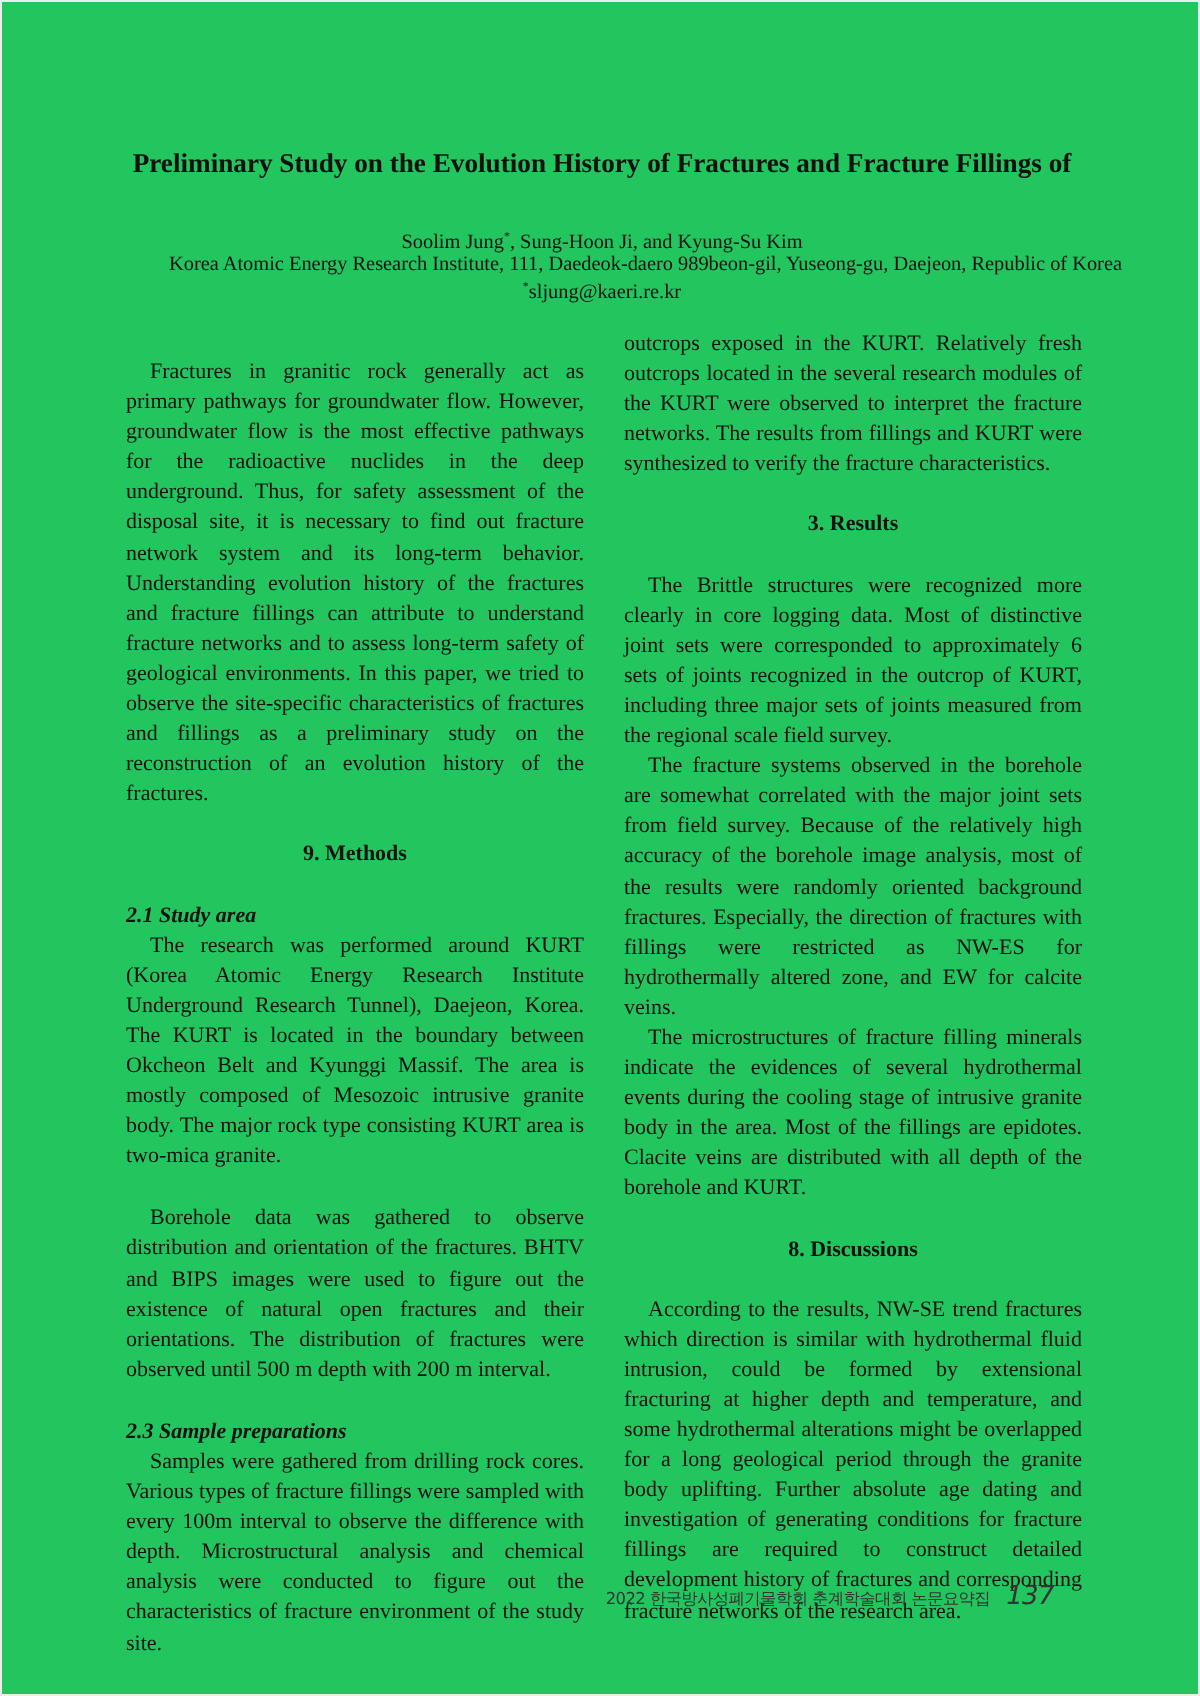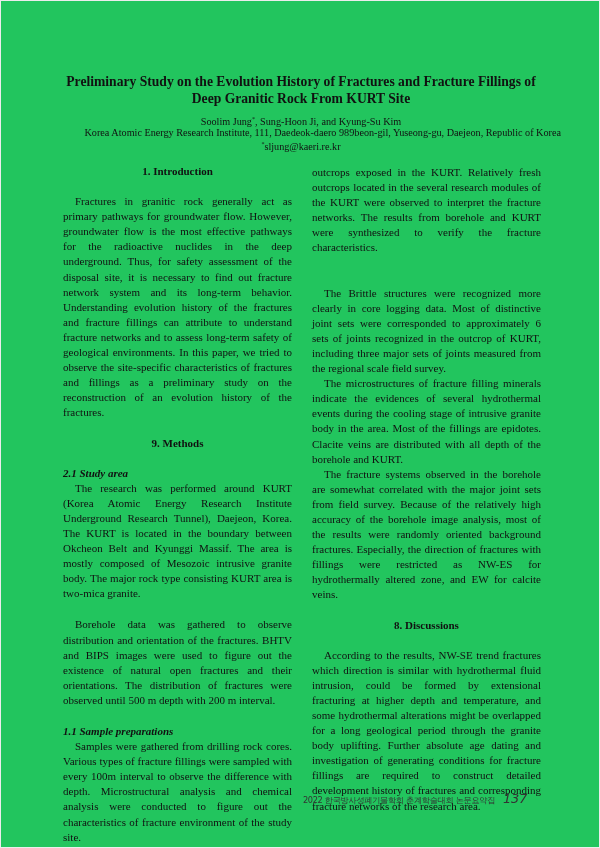--- a/index.html
+++ b/index.html
@@ -22,55 +22,54 @@
   .footer { position: absolute; right: 72px; top: 790px; font-family: "DejaVu Sans", sans-serif; color: #333; font-size: 8.2px; letter-spacing: -0.3px; white-space: nowrap; }
   .footer .pg { font-size: 13px; margin-left: 8px; color: #333; font-style: italic; }
 </style>
 </head>
 <body>
 
 <div class="page">
 
   <div class="title">
     <div>Preliminary Study on the Evolution History of Fractures and Fracture Fillings of</div>
-    <div>Deep Granitic Rock From KURT Site</div>
   </div>
 
   <div class="authors">
     <span>Soolim Jung</span><sup>*</sup><span>, Sung-Hoon Ji, and Kyung-Su Kim</span>
   </div>
   <div class="affil">Korea Atomic Energy Research Institute, 111, Daedeok-daero 989beon-gil, Yuseong-gu, Daejeon, Republic of Korea</div>
   <div class="email">
     <sup>*</sup><span class="addr">sljung@kaeri.re.kr</span>
   </div>
 
   <div class="col left">
-    <div class="sec">1. Introduction</div>
     <div class="gap-s"></div>
     <p>Fractures in granitic rock generally act as primary pathways for groundwater flow. However, groundwater flow is the most effective pathways for the radioactive nuclides in the deep underground. Thus, for safety assessment of the disposal site, it is necessary to find out fracture network system and its long-term behavior. Understanding evolution history of the fractures and fracture fillings can attribute to understand fracture networks and to assess long-term safety of geological environments. In this paper, we tried to observe the site-specific characteristics of fractures and fillings as a preliminary study on the reconstruction of an evolution history of the fractures.</p>
     <div class="gap-s"></div>
     <div class="sec">9. Methods</div>
     <div class="gap-s"></div>
     <div class="sub">2.1 Study area</div>
     <p>The research was performed around KURT (Korea Atomic Energy Research Institute Underground Research Tunnel), Daejeon, Korea. The KURT is located in the boundary between Okcheon Belt and Kyunggi Massif. The area is mostly composed of Mesozoic intrusive granite body. The major rock type consisting KURT area is two-mica granite.</p>
     <div class="gap-m"></div>
     <p>Borehole data was gathered to observe distribution and orientation of the fractures. BHTV and BIPS images were used to figure out the existence of natural open fractures and their orientations. The distribution of fractures were observed until 500 m depth with 200 m interval.</p>
     <div class="gap-m"></div>
-    <div class="sub">1.1 Sample preparations</div>
+    <div class="sub">2.3 Sample preparations</div>
     <p>Samples were gathered from drilling rock cores. Various types of fracture fillings were sampled with every 100m interval to observe the difference with depth. Microstructural analysis and chemical analysis were conducted to figure out the characteristics of fracture environment of the study site.</p>
 
   </div>
 
   <div class="col right">
-    <p style="text-indent:0">outcrops exposed in the KURT. Relatively fresh outcrops located in the several research modules of the KURT were observed to interpret the fracture networks. The results from borehole and KURT were synthesized to verify the fracture characteristics.</p>
+    <p style="text-indent:0">outcrops exposed in the KURT. Relatively fresh outcrops located in the several research modules of the KURT were observed to interpret the fracture networks. The results from fillings and KURT were synthesized to verify the fracture characteristics.</p>
     <div class="gap-s"></div>
+    <div class="sec">3. Results</div>
     <div class="gap-s"></div>
     <p>The Brittle structures were recognized more clearly in core logging data. Most of distinctive joint sets were corresponded to approximately 6 sets of joints recognized in the outcrop of KURT, including three major sets of joints measured from the regional scale field survey.</p>
+    <p>The fracture systems observed in the borehole are somewhat correlated with the major joint sets from field survey. Because of the relatively high accuracy of the borehole image analysis, most of the results were randomly oriented background fractures. Especially, the direction of fractures with fillings were restricted as NW-ES for hydrothermally altered zone, and EW for calcite veins.</p>
     <p>The microstructures of fracture filling minerals indicate the evidences of several hydrothermal events during the cooling stage of intrusive granite body in the area. Most of the fillings are epidotes. Clacite veins are distributed with all depth of the borehole and KURT.</p>
-    <p>The fracture systems observed in the borehole are somewhat correlated with the major joint sets from field survey. Because of the relatively high accuracy of the borehole image analysis, most of the results were randomly oriented background fractures. Especially, the direction of fractures with fillings were restricted as NW-ES for hydrothermally altered zone, and EW for calcite veins.</p>
     <div class="gap-s"></div>
     <div class="sec">8. Discussions</div>
     <div class="gap-s"></div>
     <p>According to the results, NW-SE trend fractures which direction is similar with hydrothermal fluid intrusion, could be formed by extensional fracturing at higher depth and temperature, and some hydrothermal alterations might be overlapped for a long geological period through the granite body uplifting. Further absolute age dating and investigation of generating conditions for fracture fillings are required to construct detailed development history of fractures and corresponding fracture networks of the research area.</p>
   </div>
 
   <div class="footer">
     <span>2022 한국방사성폐기물학회 춘계학술대회 논문요약집</span><span class="pg">137</span>
   </div>
 </div>

